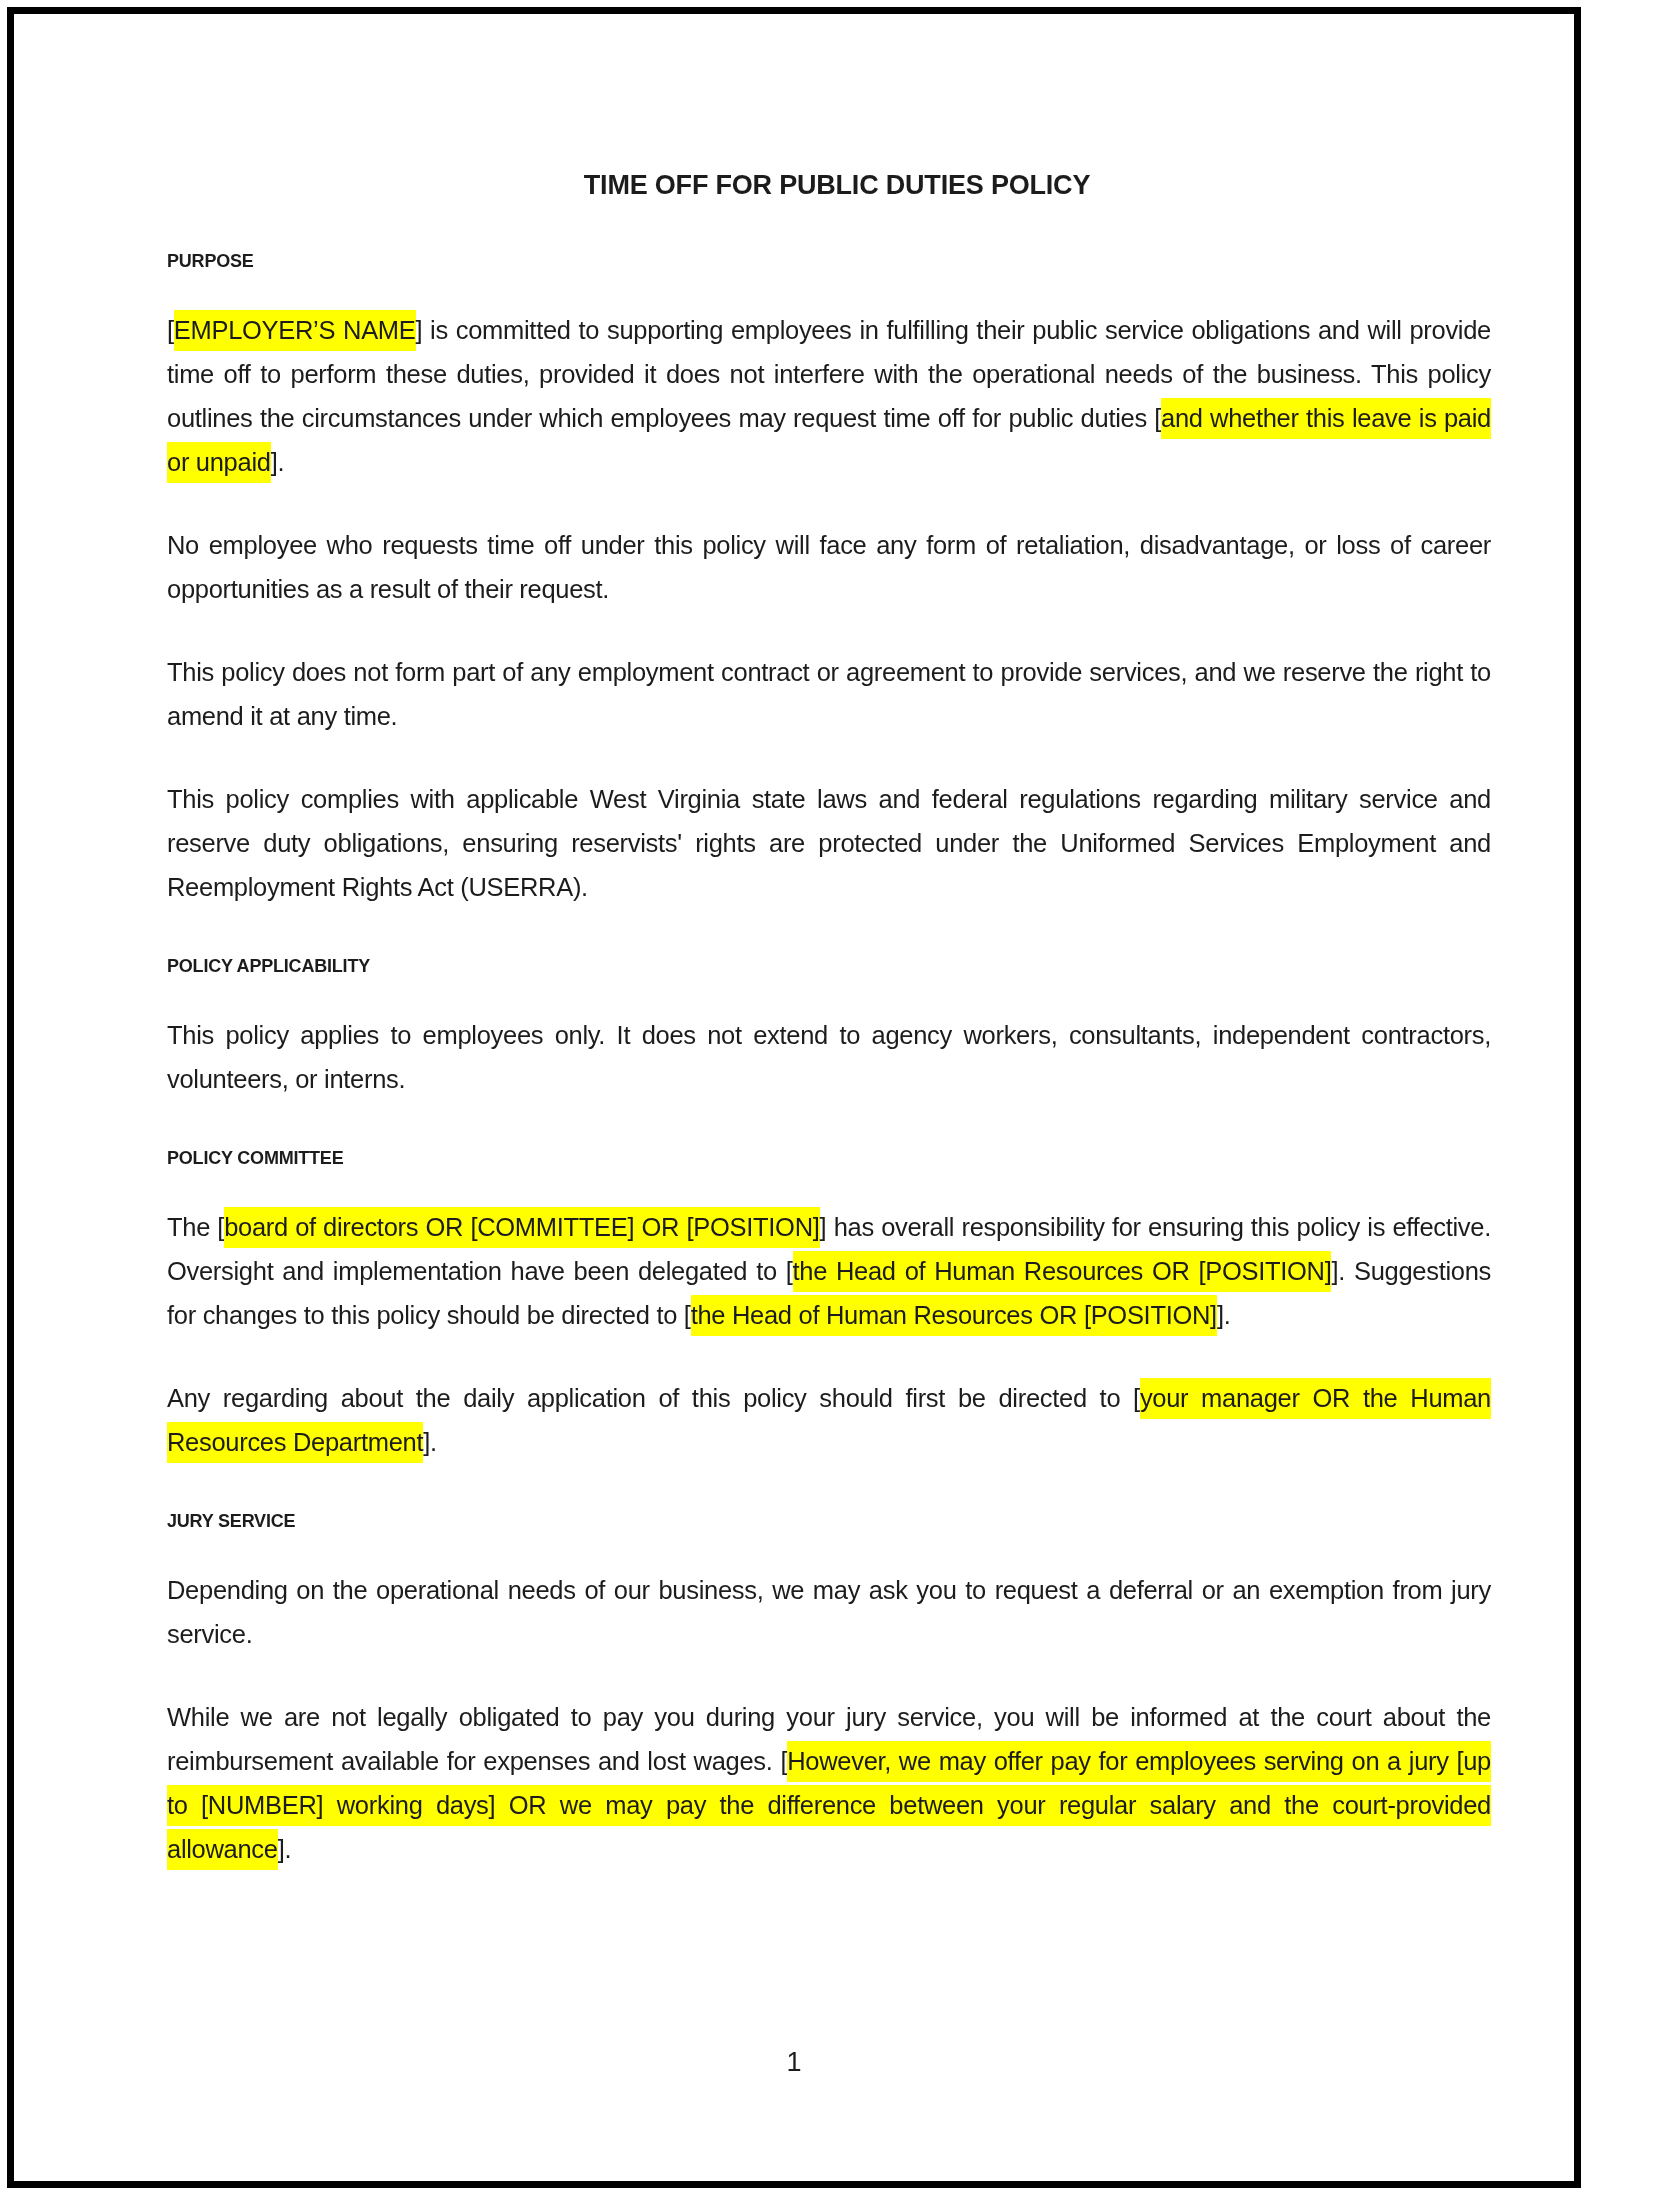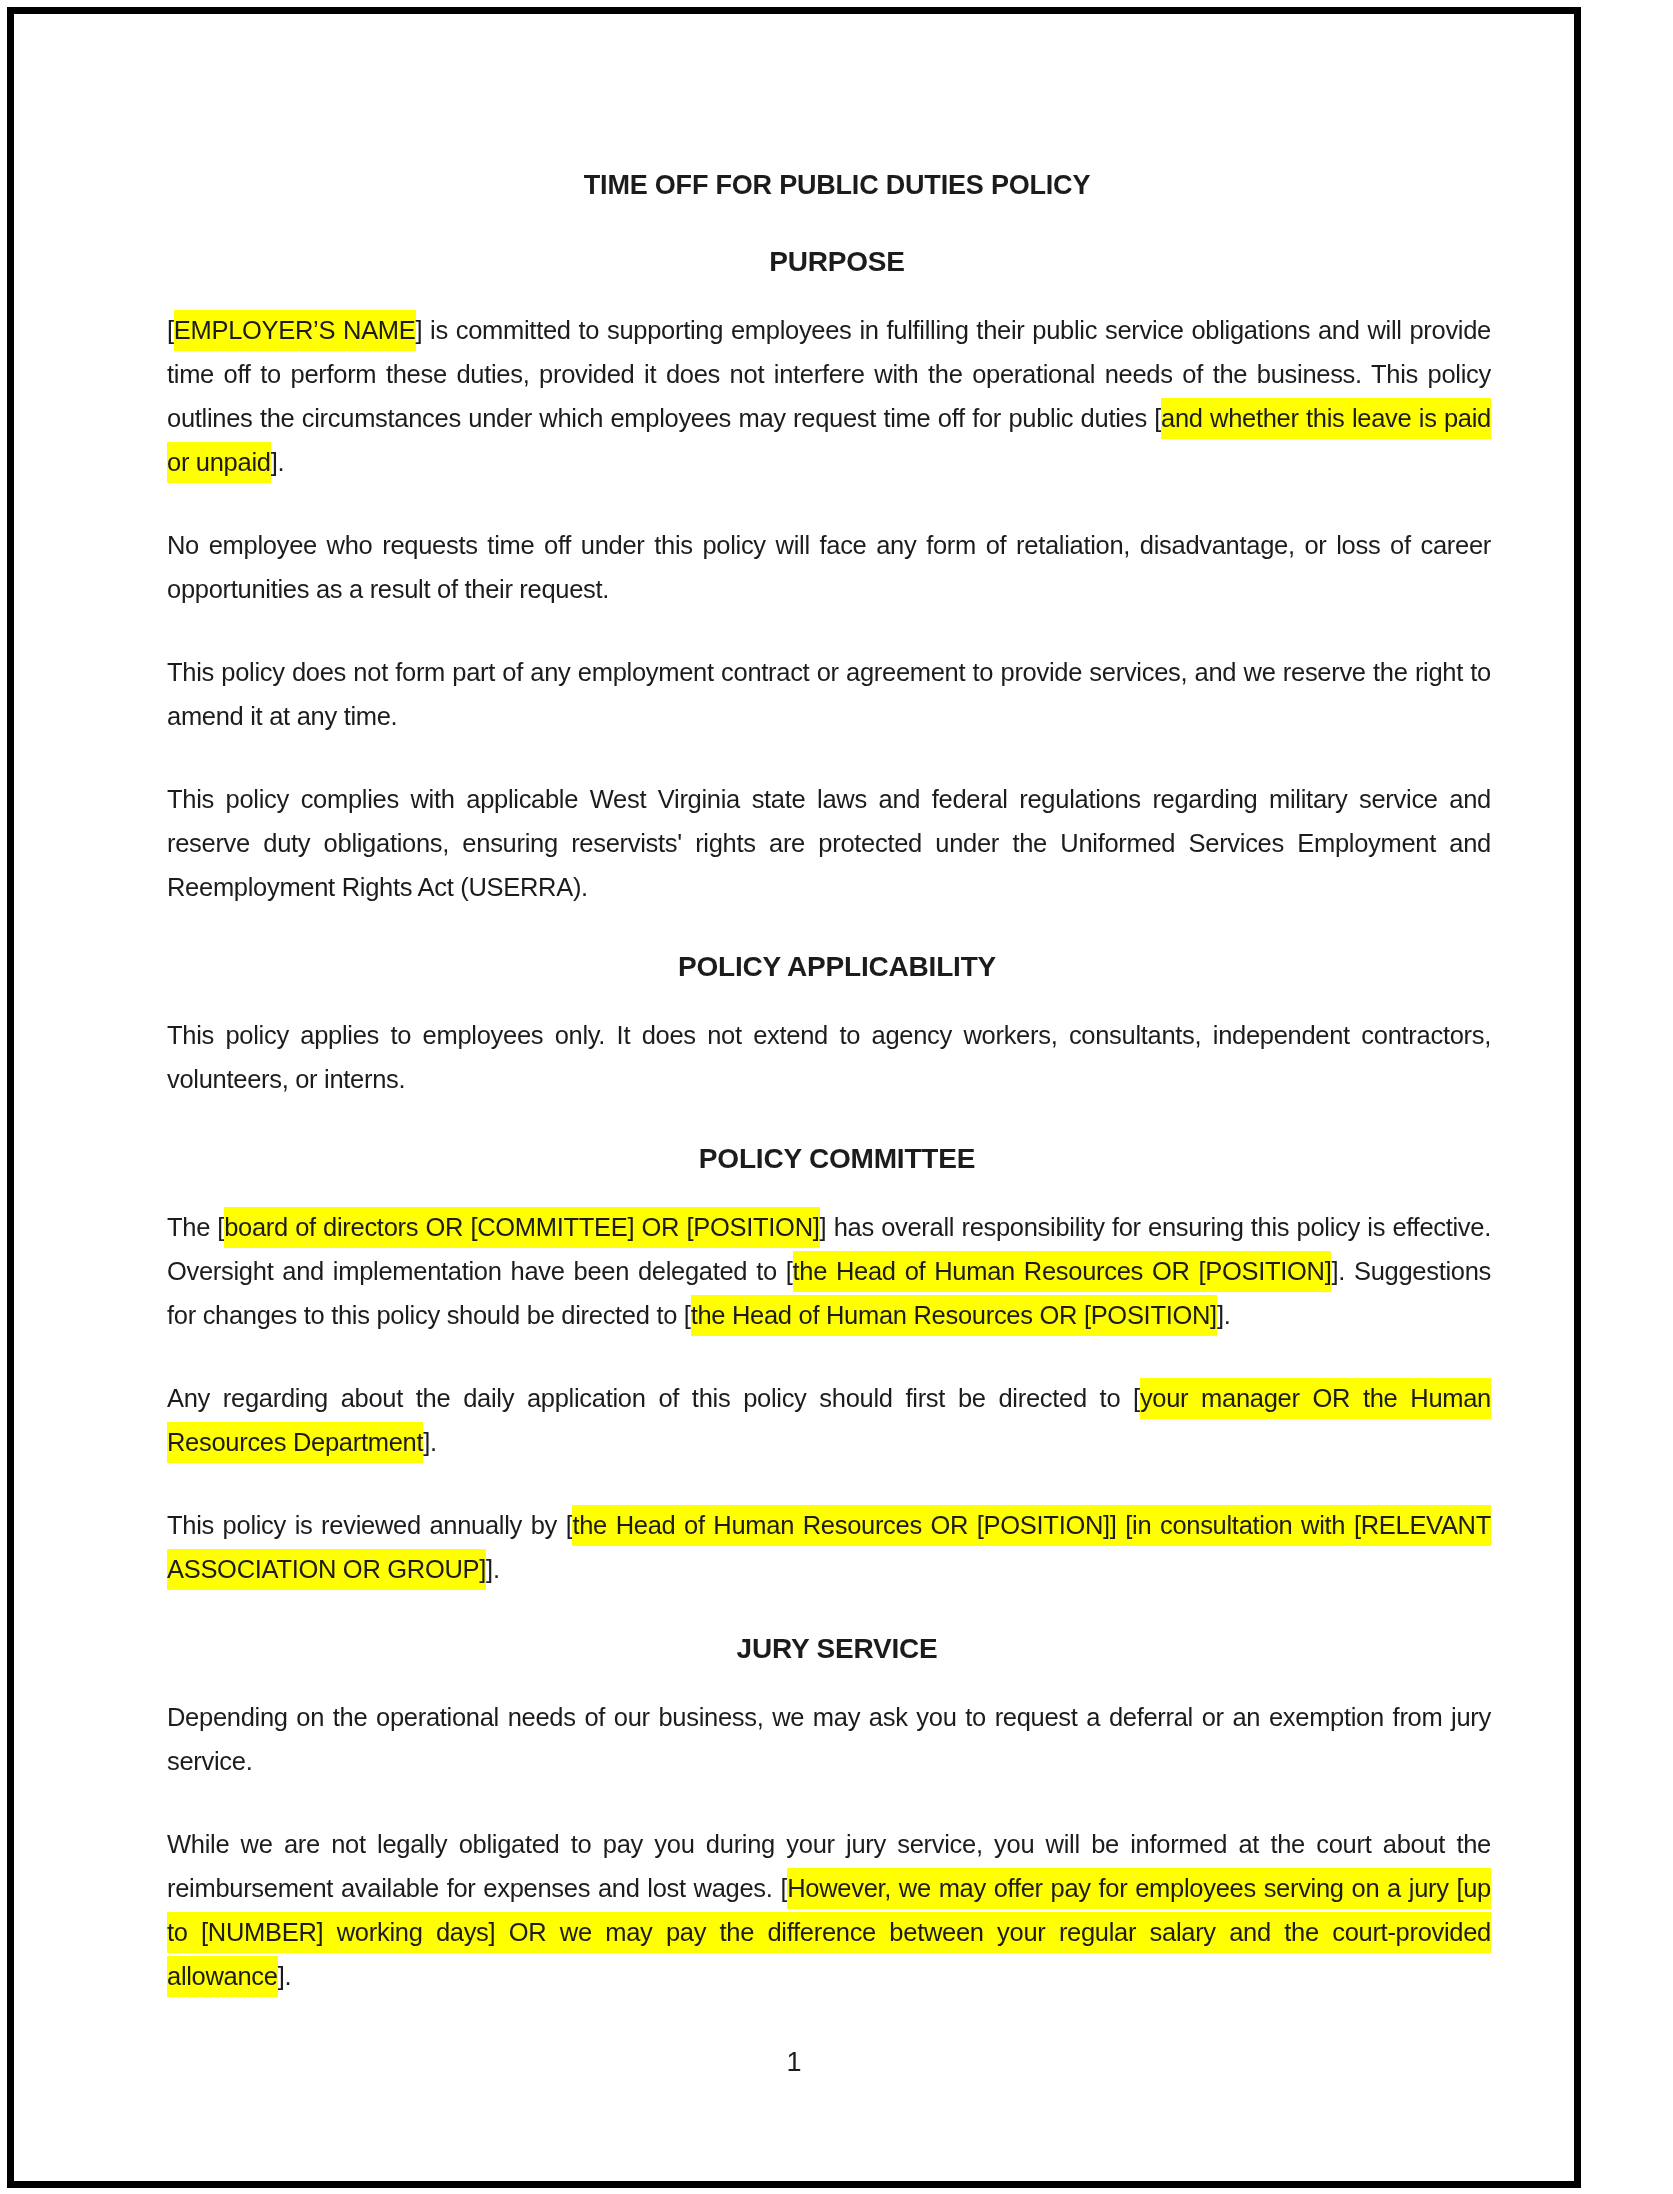--- a/index.html
+++ b/index.html
@@ -33,26 +33,25 @@
   }
   .title {
     font-size: 27px;
     font-weight: bold;
     text-align: center;
     letter-spacing: -0.2px;
     line-height: 37px;
     margin: 0 0 39px 0;
   }
   .heading {
-    font-size: 28px;
+    font-size: 18px;
     font-weight: bold;
     letter-spacing: -0.2px;
     line-height: 37px;
     margin: 39px 0 28px 0;
-    text-align: center;
   }
   .heading:first-of-type { margin-top: 0; }
   .para {
     font-size: 25.5px;
     letter-spacing: -0.3px;
     line-height: 44px;
     text-align: justify;
     margin: 0 16px 39px 0;
   }
   .hl {
@@ -82,21 +81,20 @@
         <h2 class="heading">PURPOSE</h2>
         <p class="para"><span>[</span><span class="hl">EMPLOYER’S NAME</span><span>] is committed to supporting employees in fulfilling their public service obligations and will provide time off to perform these duties, provided it does not interfere with the operational needs of the business. This policy outlines the circumstances under which employees may request time off for public duties [</span><span class="hl">and whether this leave is paid or unpaid</span><span>].</span></p>
         <p class="para"><span>No employee who requests time off under this policy will face any form of retaliation, disadvantage, or loss of career opportunities as a result of their request.</span></p>
         <p class="para"><span>This policy does not form part of any employment contract or agreement to provide services, and we reserve the right to amend it at any time.</span></p>
         <p class="para"><span>This policy complies with applicable West Virginia state laws and federal regulations regarding military service and reserve duty obligations, ensuring reservists' rights are protected under the Uniformed Services Employment and Reemployment Rights Act (USERRA).</span></p>
         <h2 class="heading">POLICY APPLICABILITY</h2>
         <p class="para"><span>This policy applies to employees only. It does not extend to agency workers, consultants, independent contractors, volunteers, or interns.</span></p>
         <h2 class="heading">POLICY COMMITTEE</h2>
         <p class="para"><span>The [</span><span class="hl">board of directors OR [COMMITTEE] OR [POSITION]</span><span>] has overall responsibility for ensuring this policy is effective. Oversight and implementation have been delegated to [</span><span class="hl">the Head of Human Resources OR [POSITION]</span><span>]. Suggestions for changes to this policy should be directed to [</span><span class="hl">the Head of Human Resources OR [POSITION]</span><span>].</span></p>
         <p class="para"><span>Any regarding about the daily application of this policy should first be directed to [</span><span class="hl">your manager OR the Human Resources Department</span><span>].</span></p>
-        <p class="para"><span>This policy is reviewed annually by [</span><span class="hl">the Head of Human Resources OR [POSITION]] [in consultation with [RELEVANT ASSOCIATION OR GROUP]</span><span>].</span></p>
         <h2 class="heading">JURY SERVICE</h2>
         <p class="para"><span>Depending on the operational needs of our business, we may ask you to request a deferral or an exemption from jury service.</span></p>
         <p class="para"><span>While we are not legally obligated to pay you during your jury service, you will be informed at the court about the reimbursement available for expenses and lost wages. [</span><span class="hl">However, we may offer pay for employees serving on a jury [up to [NUMBER] working days] OR we may pay the difference between your regular salary and the court-provided allowance</span><span>].</span></p>
       </div>
   </div>
   <div class="page-number">1</div>
 </div>
 
 
 </body></html>

